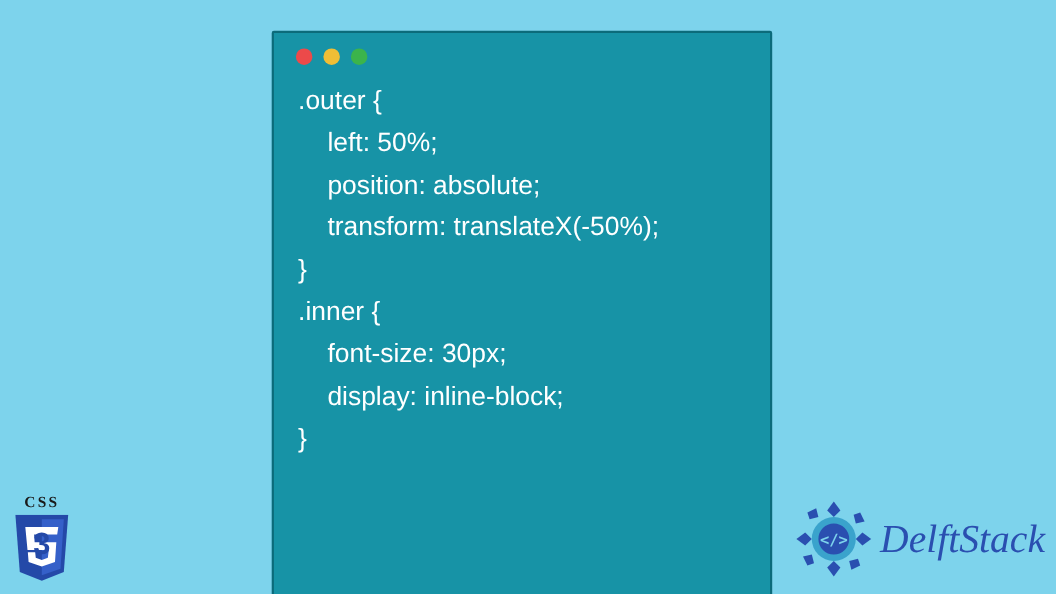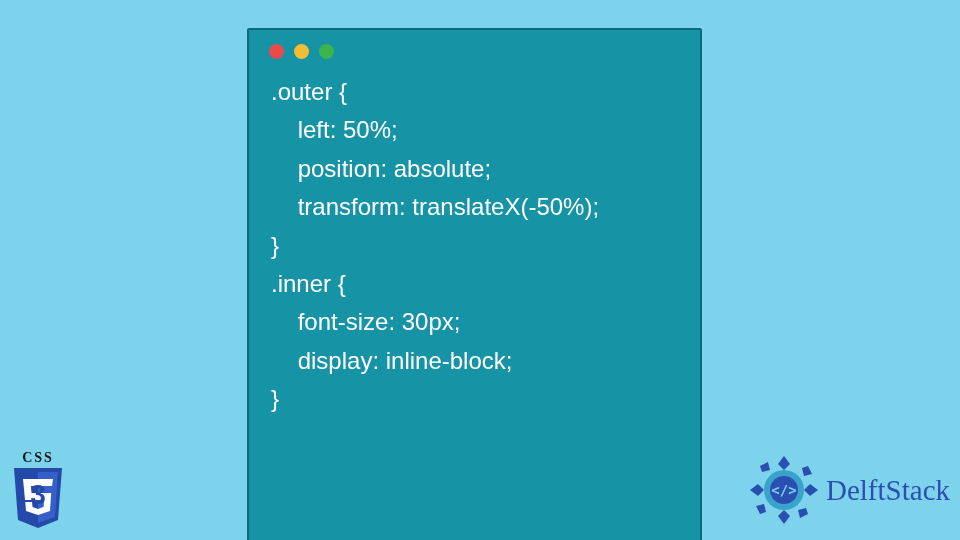--- a/index.html
+++ b/index.html
@@ -72,21 +72,22 @@
     align-items: center;
     gap: 6px;
   }
   .delft-emblem {
     width: 72px;
     height: 72px;
     position: relative;
   }
   .delft-text {
     font-family: Georgia, 'Times New Roman', serif;
-    font-size: 29px;
+    font-size: 36px;
+    font-style: italic;
     color: #2a4fb0;
     font-weight: 500;
   }
 </style>
 </head>
 <body>
 
 <div class="code-window">
   <div class="window-dots">
     <div class="dot red"></div>

